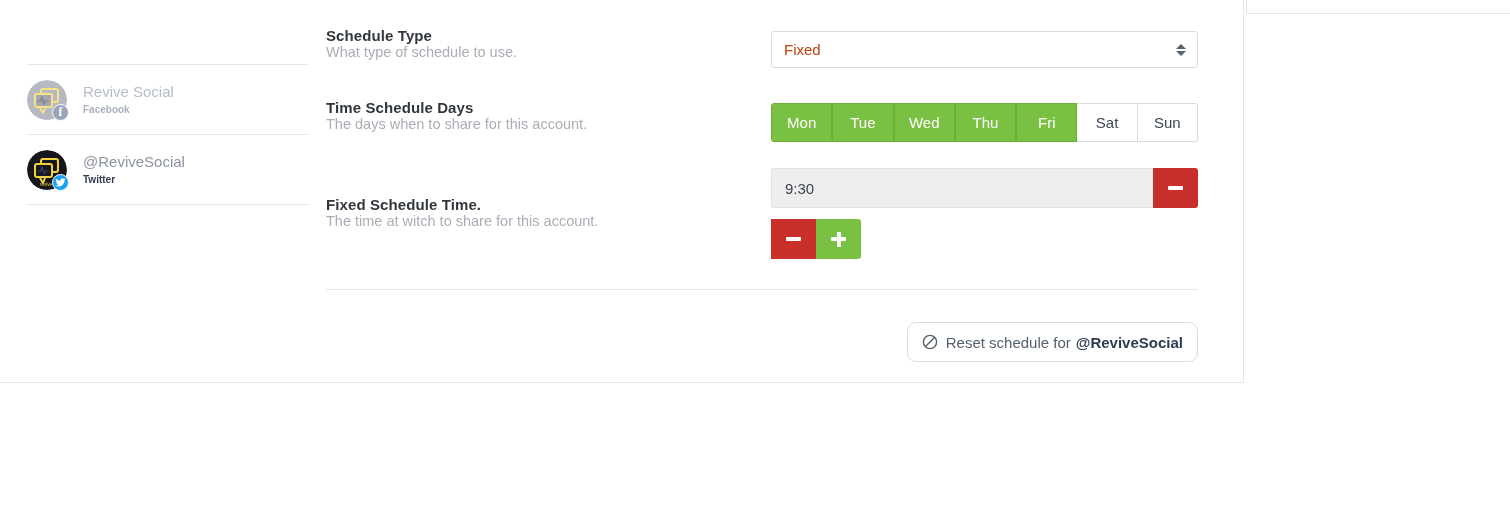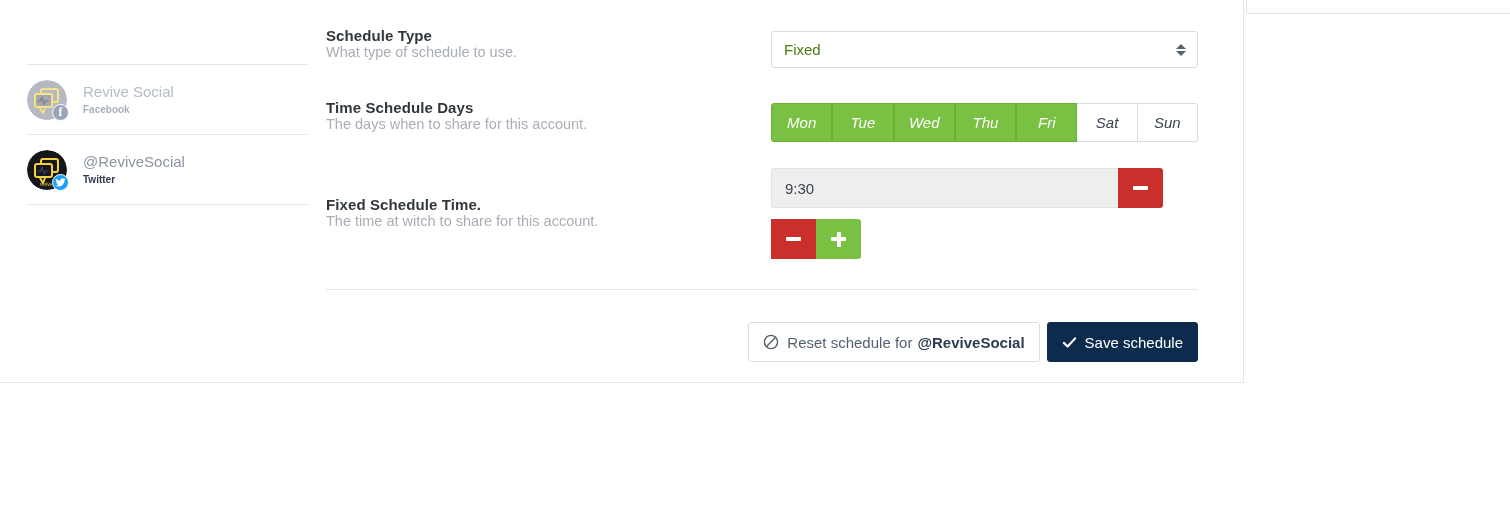--- a/index.html
+++ b/index.html
@@ -86,50 +86,50 @@
   .ctrl { position: absolute; left: 445px; width: 427px; }
 
   
   .sel {
     position: relative;
     width: 427px; height: 37px;
     border: 1px solid #d9dde2; border-radius: 3px;
     background: #ffffff;
     display: flex; align-items: center;
     padding: 0 12px;
-    font-size: 15px; color: #4d7c0f;
+    font-size: 15px; color: #c2410c;
   }
   .sel .sel-arrows {
     position: absolute; right: 11px; top: 50%; transform: translateY(-50%);
     display: flex; flex-direction: column; align-items: center; gap: 2px;
   }
   .tri { width: 0; height: 0; border-left: 5px solid transparent; border-right: 5px solid transparent; }
   .tri.up   { border-bottom: 5px solid #59626f; }
   .tri.down { border-top: 5px solid #59626f; }
 
   
   .days { display: flex; width: 427px; height: 39px; }
   .day {
     flex: 1 1 0;
     display: flex; align-items: center; justify-content: center;
     font-size: 15px;
     border: 1px solid #d9dde2;
     border-left: none;
-    background: #ffffff; color: #3c4452; font-style: italic;
+    background: #ffffff; color: #3c4452;
   }
   .day:first-child { border-left: 1px solid #d9dde2; border-top-left-radius: 3px; border-bottom-left-radius: 3px; }
   .day:last-child  { border-top-right-radius: 3px; border-bottom-right-radius: 3px; }
   .day.on {
     background: #7ac143; color: #ffffff;
     border-color: #6aaf36;
   }
   .day.on + .day.on { border-left: 1px solid #6aaf36; }
 
   
-  .timerow { display: flex; width: 392px; height: 40px; }
+  .timerow { display: flex; width: 427px; height: 40px; }
   .timeinput {
     flex: 1 1 auto;
     background: #eeeeee;
     border: 1px solid #e0e0e0;
     border-right: none;
     border-top-left-radius: 3px; border-bottom-left-radius: 3px;
     display: flex; align-items: center;
     padding-left: 13px;
     font-size: 15px; color: #3d4450;
   }
@@ -157,21 +157,21 @@
   }
   .actions {
     position: absolute; left: 326px; top: 322px;
     width: 872px; height: 40px;
     display: flex; justify-content: flex-end; align-items: center;
   }
   .btn {
     height: 40px;
     display: flex; align-items: center;
     font-size: 15px;
-    border-radius: 3px;
+    border-radius: 9px;
     padding: 0 14px;
     white-space: nowrap;
   }
   .btn-reset {
     background: #ffffff; border: 1px solid #d9dde2; color: #55606e;
   }
   .btn-reset .bold { font-weight: bold; color: #2f3b52; margin-left: 5px; }
   .btn-save {
     background: #0d2c4d; color: #ffffff; border: 1px solid #0d2c4d;
     margin-left: 7px;
@@ -299,23 +299,15 @@
     <div class="btn btn-reset">
       <span class="ico">
         <svg width="16" height="16" viewBox="0 0 16 16">
           <circle cx="8" cy="8" r="6.6" fill="none" stroke="#55606e" stroke-width="1.4"></circle>
           <line x1="3.3" y1="12.7" x2="12.7" y2="3.3" stroke="#55606e" stroke-width="1.4"></line>
         </svg>
       </span>
       <span>Reset schedule for</span>
       <span class="bold">@ReviveSocial</span>
     </div>
-    <div class="btn btn-save">
-      <span class="ico">
-        <svg width="15" height="15" viewBox="0 0 16 16">
-          <path d="M2 8.4 L6 12.2 L14 3.6" fill="none" stroke="#ffffff" stroke-width="2.3" stroke-linecap="round" stroke-linejoin="round"></path>
-        </svg>
-      </span>
-      <span>Save schedule</span>
-    </div>
   </div>
 
 </div>
 
 </body></html>

